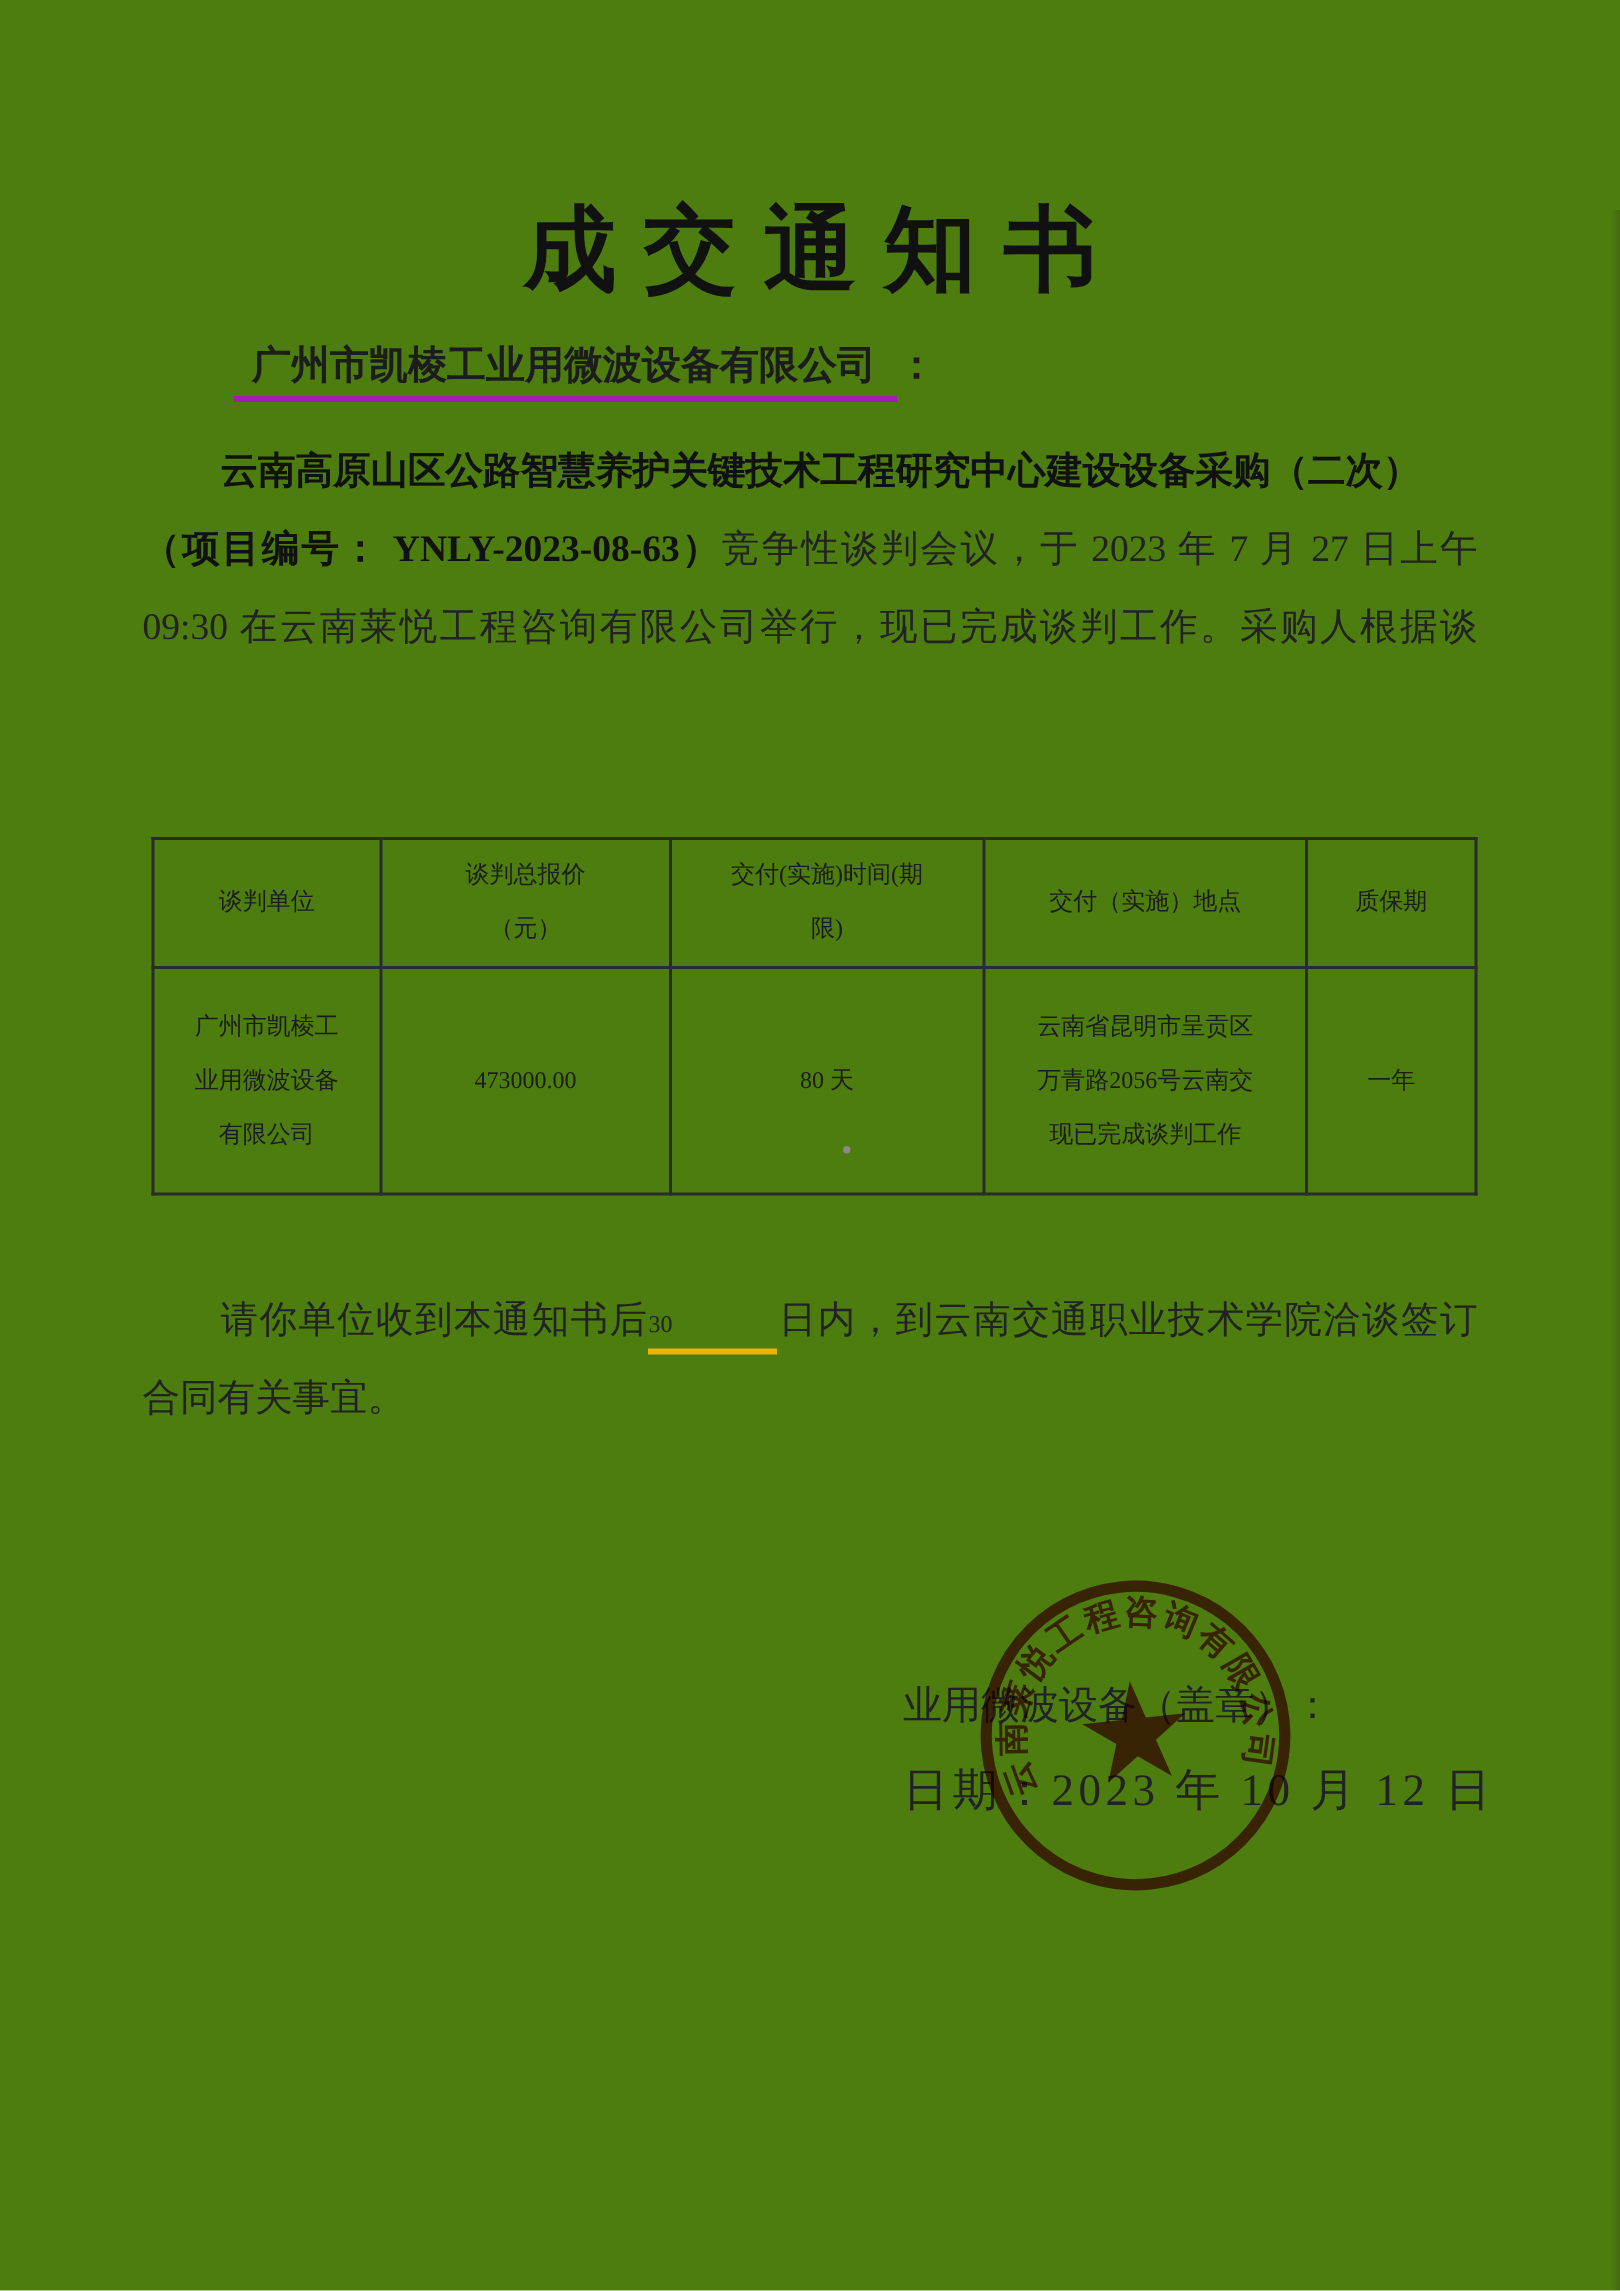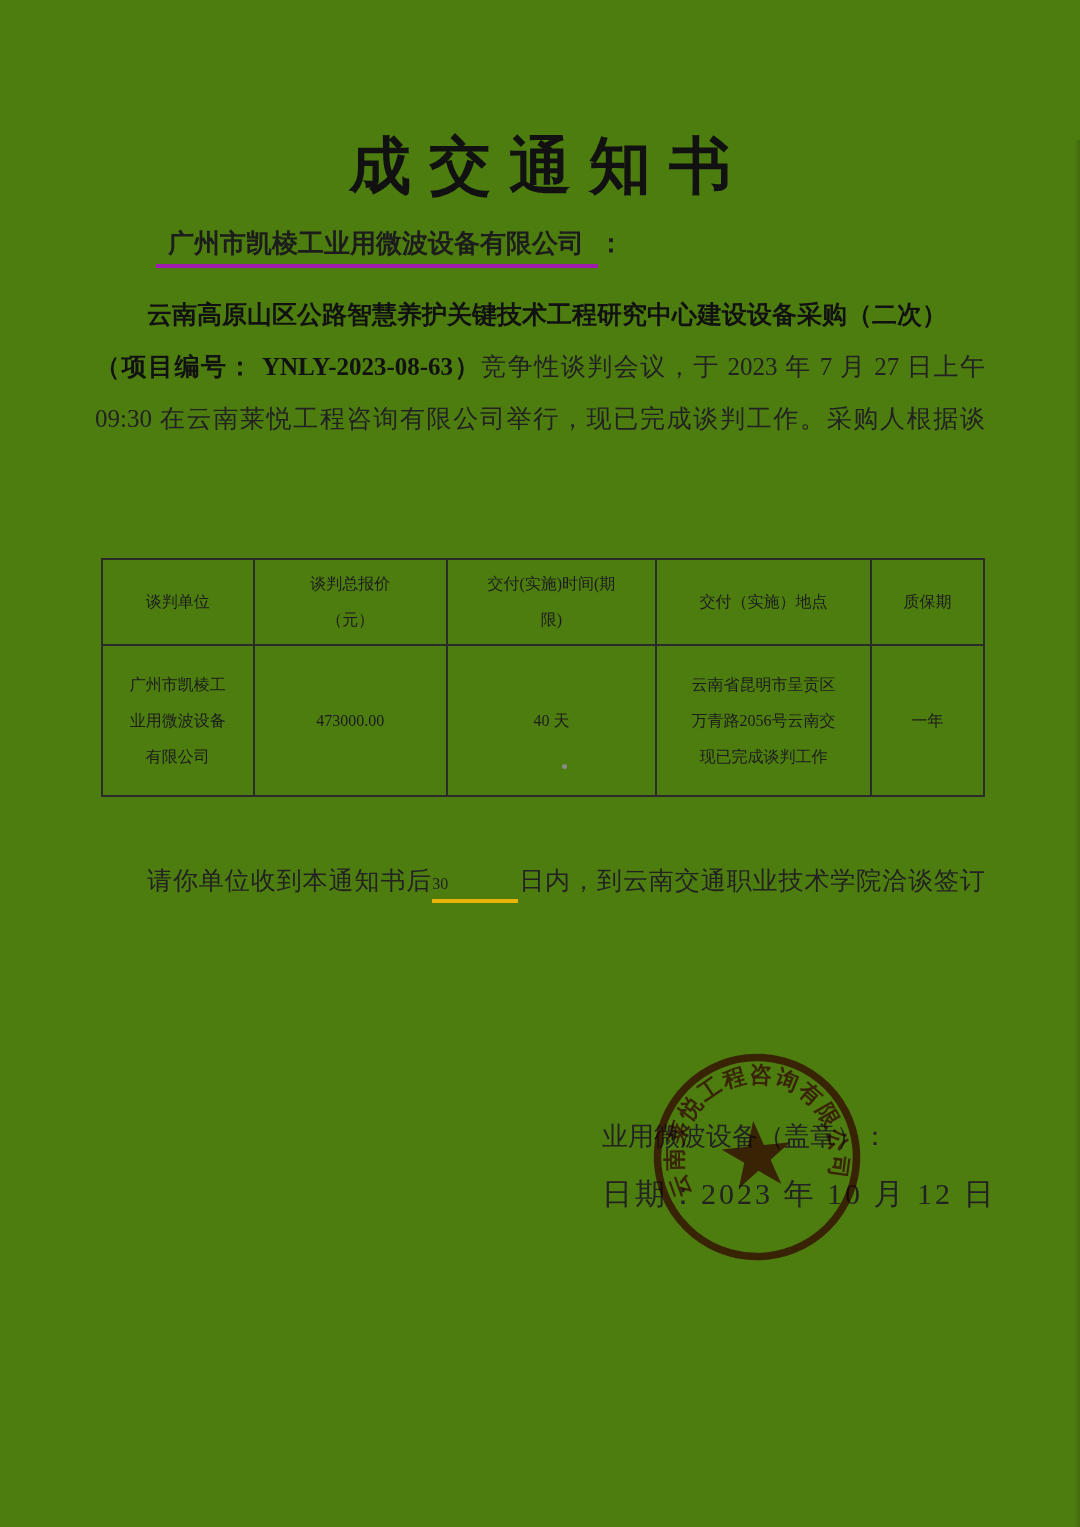--- a/index.html
+++ b/index.html
@@ -128,35 +128,36 @@
       <th>交付(实施)时间(期
 限)</th>
       <th>交付（实施）地点</th>
       <th>质保期</th>
     </tr>
     <tr class="bdy">
       <td>广州市凯棱工
 业用微波设备
 有限公司</td>
       <td>473000.00</td>
-      <td>40 天</td>
+      <td>80 天</td>
       <td>云南省昆明市呈贡区
 万青路2056号云南交
 现已完成谈判工作</td>
       <td>一年</td>
     </tr>
   </tbody>
     </table>
 
   <div class="speck"></div>
 
   <div class="para2">
     <div class="pline pl-just indent2">
       <span>请你单位收到本通知书后</span><span class="blank-30">30</span><span>日内，到云南交通职业技术学院洽谈签订</span>
     </div>
+    <div class="pline">合同有关事宜。</div>
   </div>
 
   <div class="sig-agency">业用微波设备（盖章）：</div>
   <div class="sig-date">日期：2023 年 10 月 12 日</div>
 
   <svg class="stamp" viewBox="0 0 200 200" aria-hidden="true">
     <circle cx="100" cy="100" r="93" fill="none" style="stroke:var(--stamp-red,#b23a31);" stroke-width="7"></circle>
     <path id="sealArc" d="M 34.2 123.9 A 70 70 0 1 1 165.8 123.9" fill="none" stroke="none"></path>
     <text style="fill:var(--stamp-red,#b23a31); font-family:'Liberation Serif','DejaVu Serif',serif; font-weight:700;" font-size="21" letter-spacing="2">
       <textPath href="#sealArc" startOffset="50%" text-anchor="middle">云南莱悦工程咨询有限公司</textPath>

